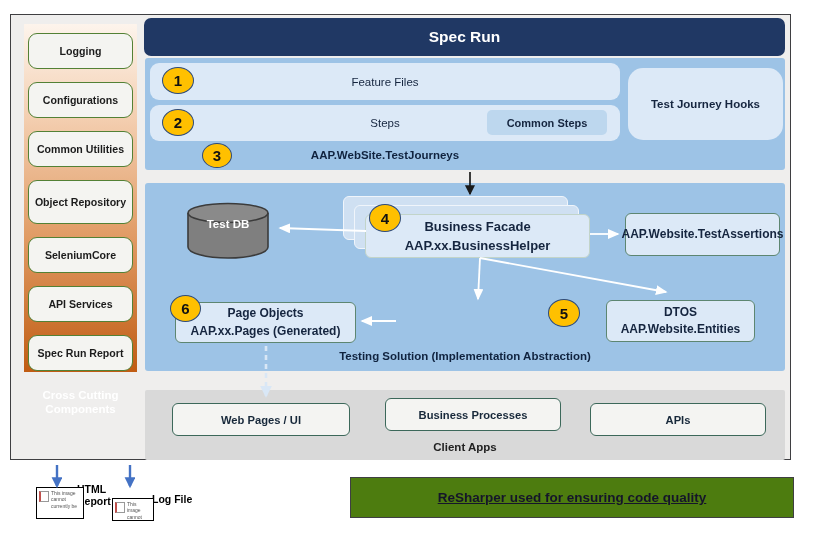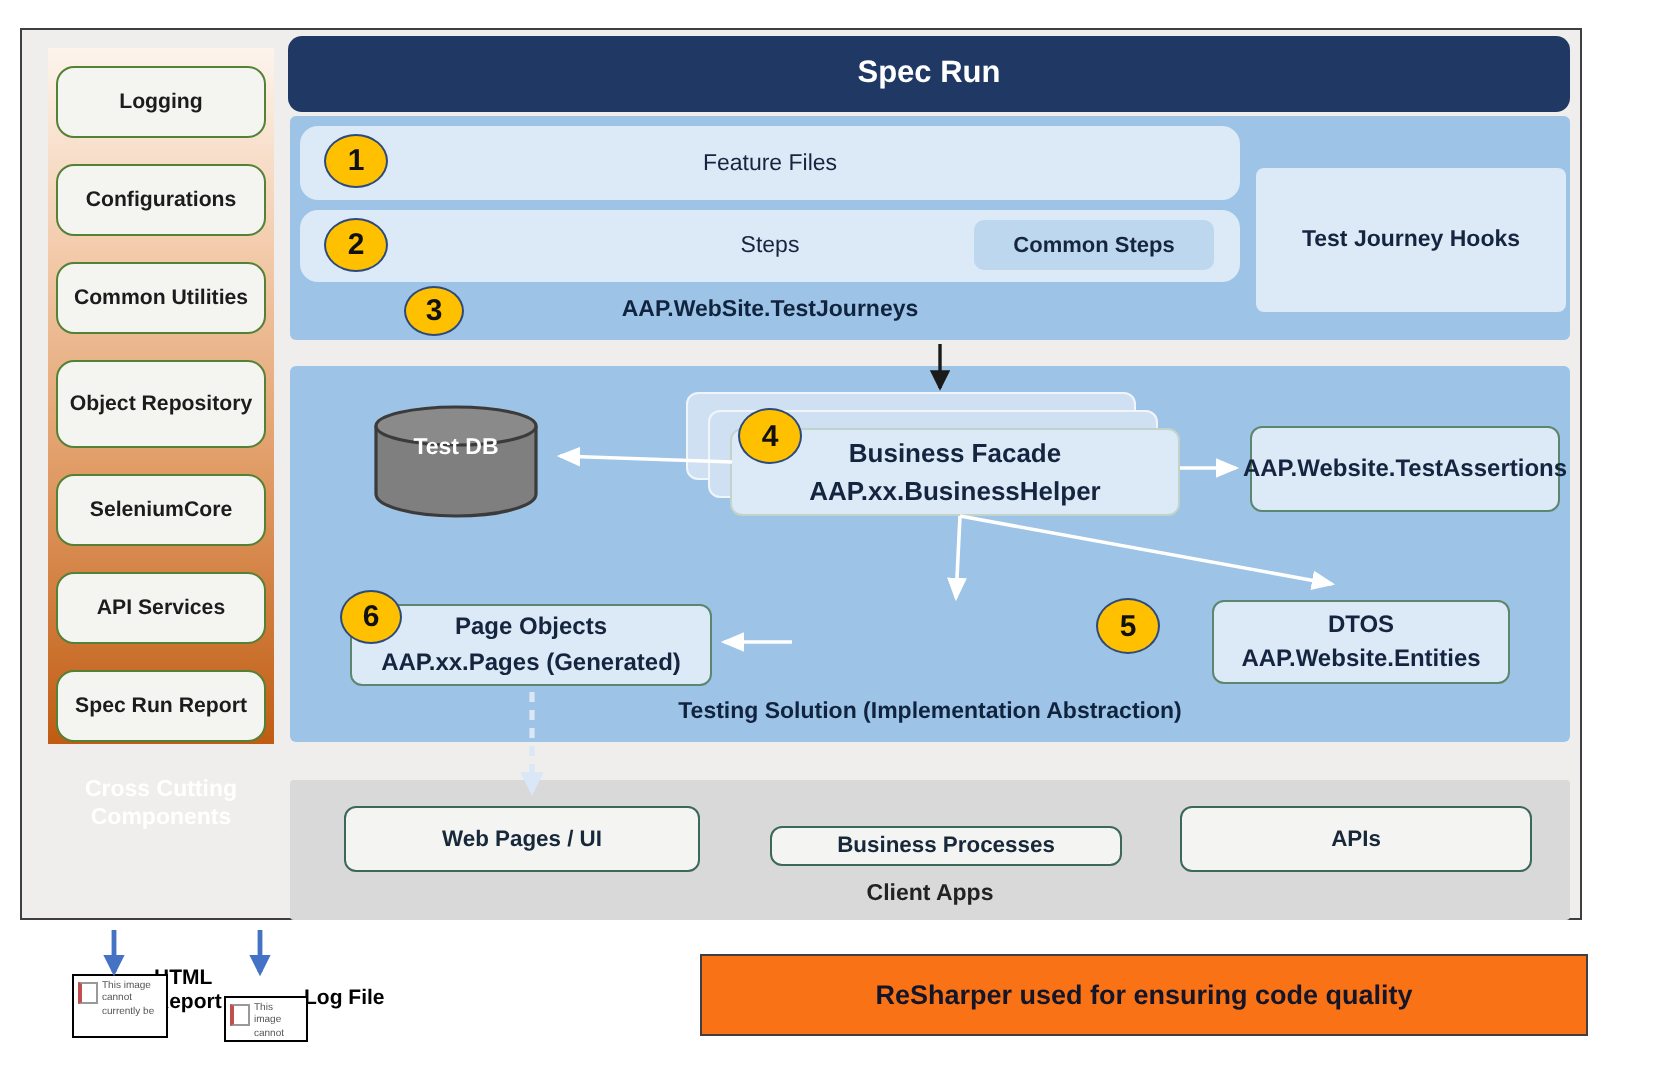--- a/index.html
+++ b/index.html
@@ -25,22 +25,22 @@
 
   
   .topbox{left:145px;top:58px;width:640px;height:112px;background:#9dc3e6;border-radius:3px;}
   .midbox{left:145px;top:183px;width:640px;height:188px;background:#9dc3e6;border-radius:3px;}
   .graybox{left:145px;top:390px;width:640px;height:70px;background:#d9d9d9;border-radius:2px;}
 
   .bar{background:#dce9f7;border-radius:9px;display:flex;align-items:center;justify-content:center;
     font-size:11.5px;font-weight:400;color:#15253f;}
   .chip{background:#bdd7ee;border-radius:5px;display:flex;align-items:center;justify-content:center;
     font-size:11px;font-weight:600;color:#15253f;}
-  .hooks{background:#dce9f7;border-radius:4px;display:flex;align-items:center;justify-content:center;
-    font-size:11.5px;font-weight:600;color:#15253f;text-align:center;margin-top:16px;}
+  .hooks{background:#dce9f7;border-radius:15px;display:flex;align-items:center;justify-content:center;
+    font-size:11.5px;font-weight:600;color:#15253f;text-align:center;}
   .nstext{display:flex;align-items:center;justify-content:center;font-size:11.5px;font-weight:700;color:#10233f;}
 
   .badge{background:#ffc000;border:1.7px solid #2c4a7c;border-radius:50%;
     display:flex;align-items:center;justify-content:center;font-size:15px;font-weight:700;color:#111111;z-index:6;}
 
   .card{background:#cfe0f2;border:1.4px solid #f0f5fb;border-radius:6px;}
   .card-front{background:#dce9f7;border:1.4px solid #c2d4c9;border-radius:6px;z-index:3;
     display:flex;flex-direction:column;align-items:center;justify-content:center;
     font-size:13px;font-weight:600;color:#15253f;line-height:1.5;}
   .bluebox{background:#dce9f7;border:1.3px solid #5d8671;border-radius:6px;
@@ -61,22 +61,22 @@
   
   .overlay{left:0;top:0;width:829px;height:537px;pointer-events:none;z-index:5;}
 
   
   .ph{background:#ffffff;border:1.3px solid #000000;padding:2px 2px;display:flex;gap:2px;align-items:flex-start;z-index:4;}
   .ph-ico{flex:0 0 auto;width:7px;height:9px;border:1px solid #999999;border-left:2px solid #c0504d;margin-top:1px;}
   .ph-txt{font-size:5px;color:#555555;line-height:1.25;}
   .out-label{font-weight:700;color:#000000;font-size:10.5px;line-height:1.1;}
 
   
-  .footer{left:350px;top:477px;width:444px;height:41px;background:#f97316;border:1.6px solid #3f3f42;
-    display:flex;align-items:center;justify-content:center;font-size:13.5px;font-weight:600;color:#15152a;}
+  .footer{left:350px;top:477px;width:444px;height:41px;background:#4d7c0f;border:1.6px solid #3f3f42;
+    display:flex;align-items:center;justify-content:center;font-size:13.5px;font-weight:600;color:#15152a;text-decoration:underline;}
 </style>
 </head>
 <body>
 
 <div class="canvas">
 
   <div class="abs frame"></div>
 
   <div class="abs sidebar">
     <div class="side-btn">Logging</div>
@@ -135,21 +135,21 @@
   <div class="abs cyl-wrap">
     <svg width="86" height="58" viewBox="0 0 86 58">
       <path d="M3,11 L3,45 A40,11 0 0 0 83,45 L83,11" fill="#7f7f7f" stroke="#3b3b3b" stroke-width="1.6"></path>
       <ellipse cx="43" cy="11" rx="40" ry="9.5" fill="#8a8a8a" stroke="#3b3b3b" stroke-width="1.6"></ellipse>
     </svg>
     <div class="cyl-label">Test DB</div>
   </div>
 
   <div class="abs graybox">
     <div class="abs clientbox" style="left:27px;top:13px;width:178px;height:33px;">Web Pages / UI</div>
-    <div class="abs clientbox" style="left:240px;top:23px;width:176px;height:20px;">Business Processes</div>
+    <div class="abs clientbox" style="left:240px;top:8px;width:176px;height:33px;">Business Processes</div>
     <div class="abs clientbox" style="left:445px;top:13px;width:176px;height:33px;">APIs</div>
     <div class="abs gcaption" style="left:0;top:48px;width:640px;height:18px;">Client Apps</div>
   </div>
 
   <svg class="abs overlay" viewBox="0 0 829 537">
     <defs>
       <marker id="mw" markerWidth="7" markerHeight="7" refX="5.6" refY="2.75" orient="auto">
         <path d="M0,0 L6.5,2.75 L0,5.5 Z" fill="#ffffff"></path>
       </marker>
       <marker id="mb" markerWidth="8" markerHeight="8" refX="5.2" refY="3" orient="auto">

